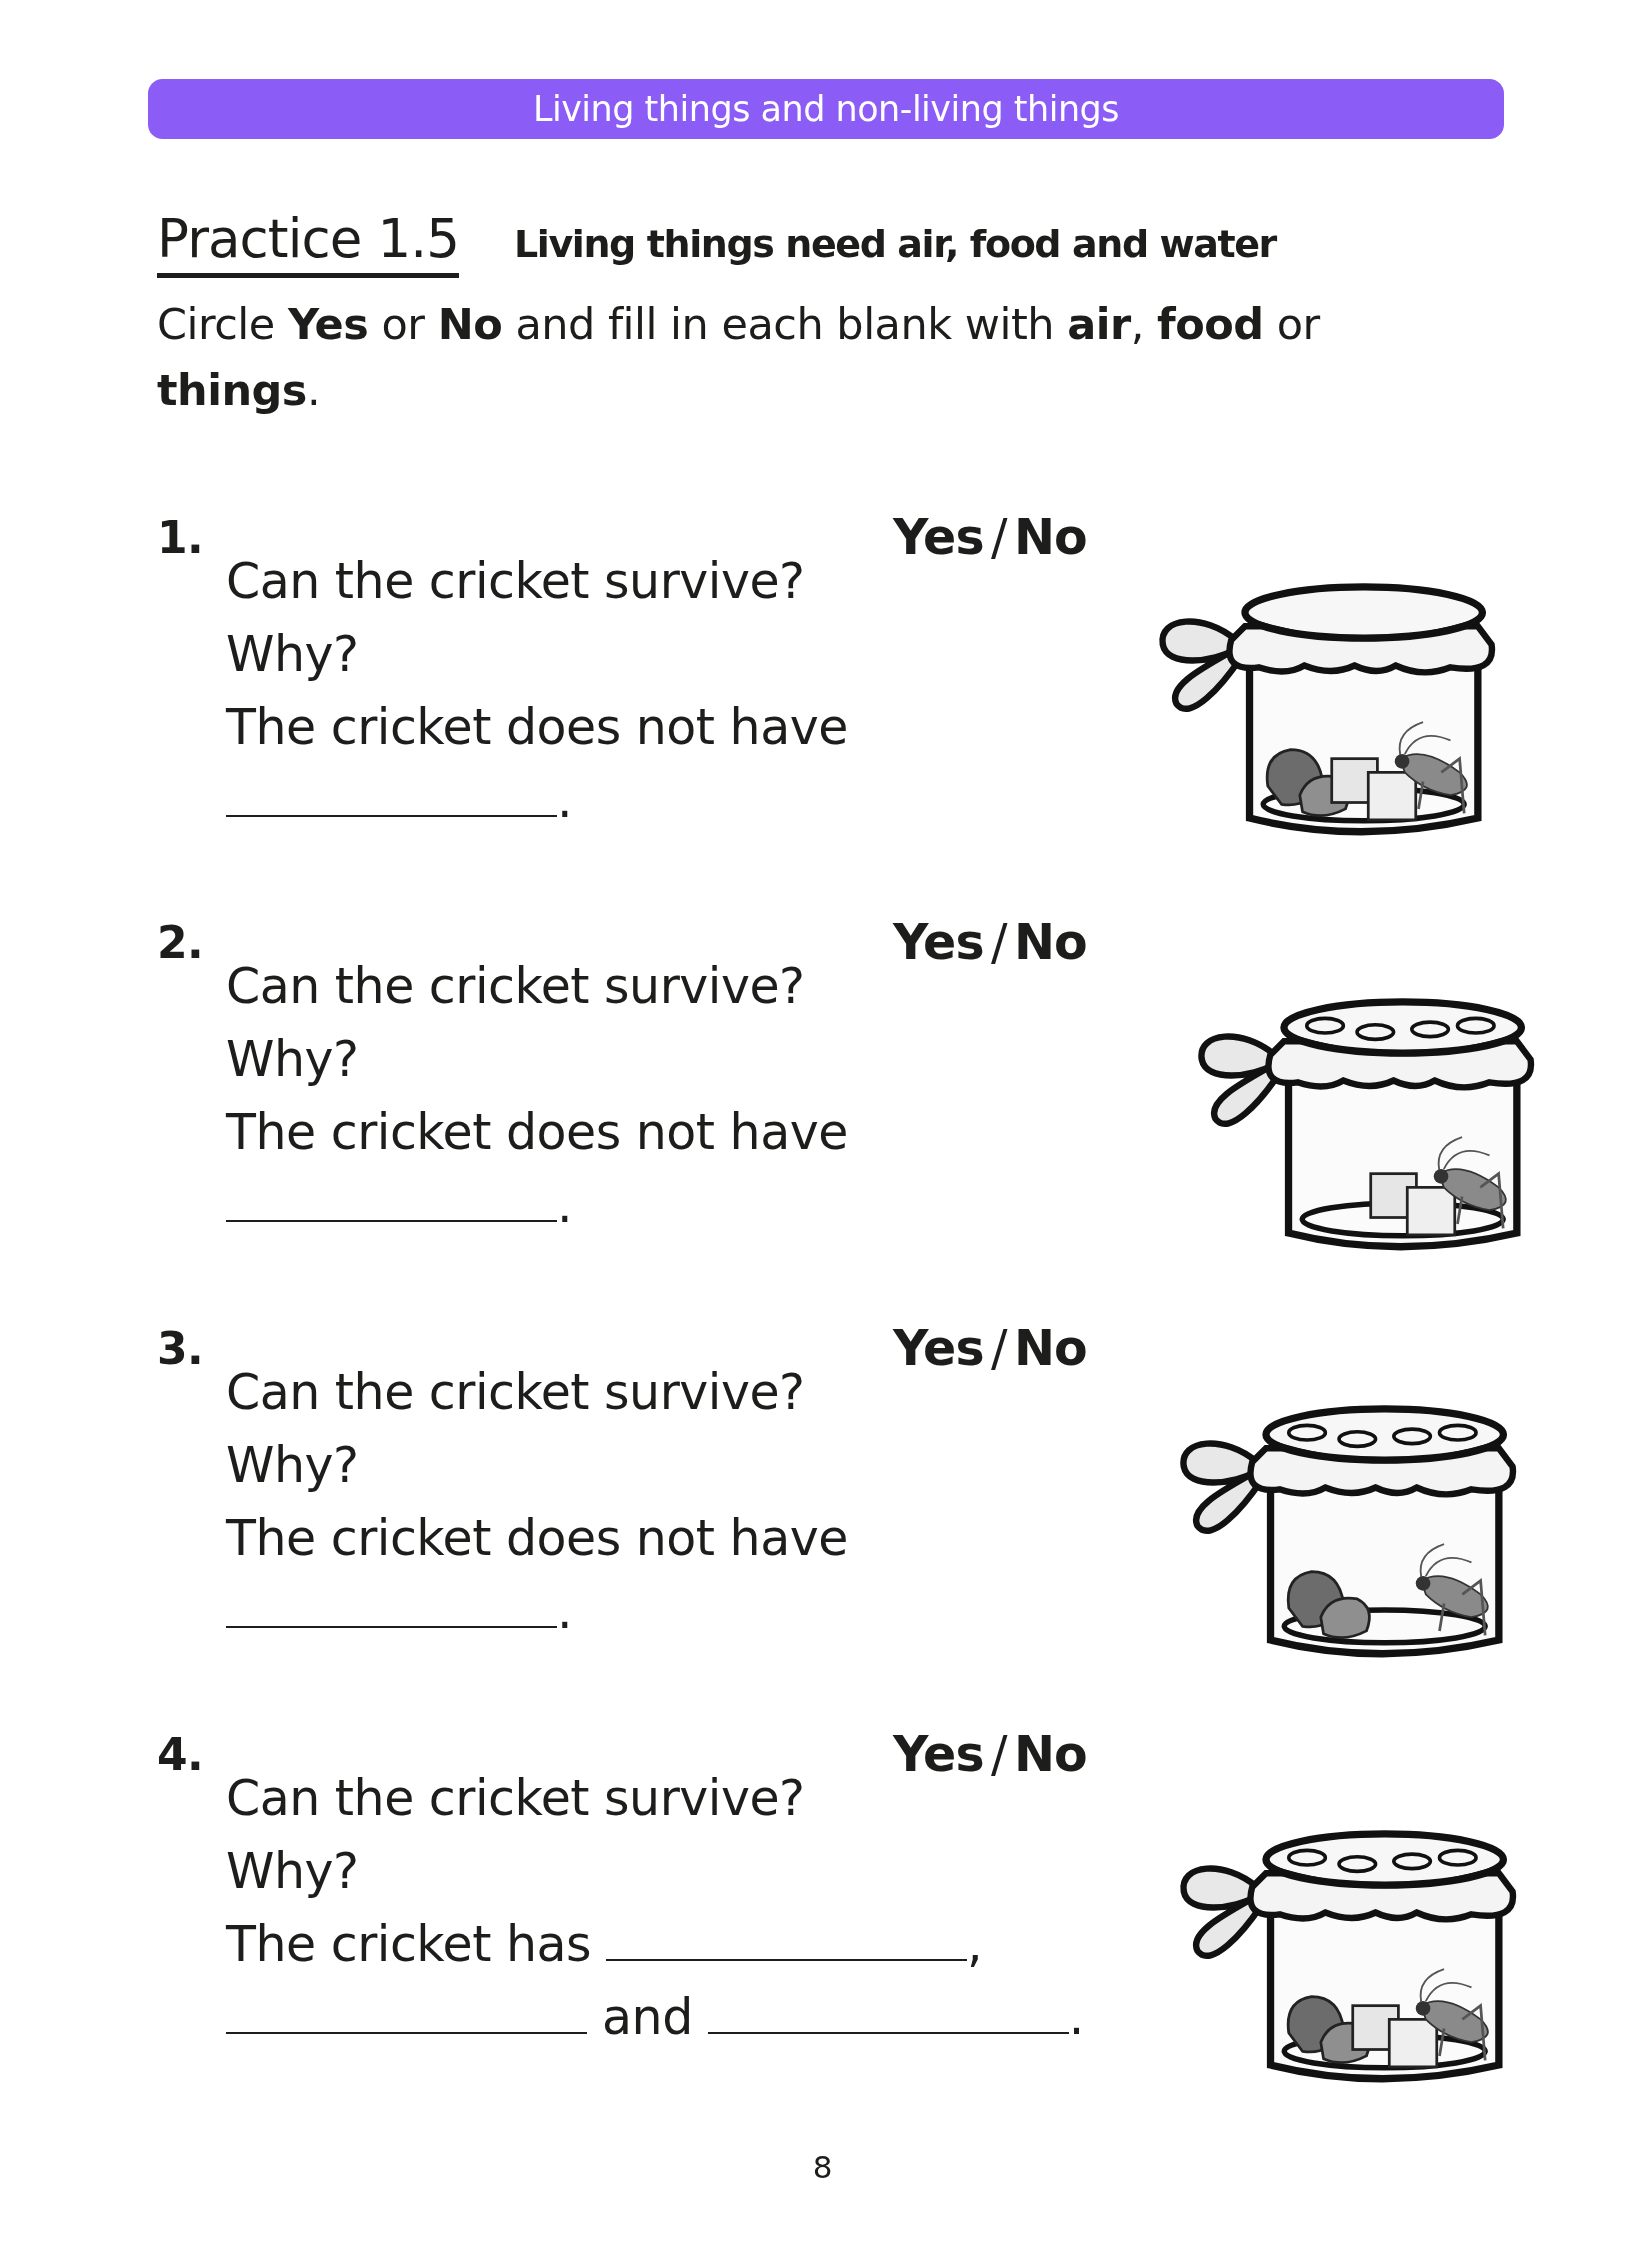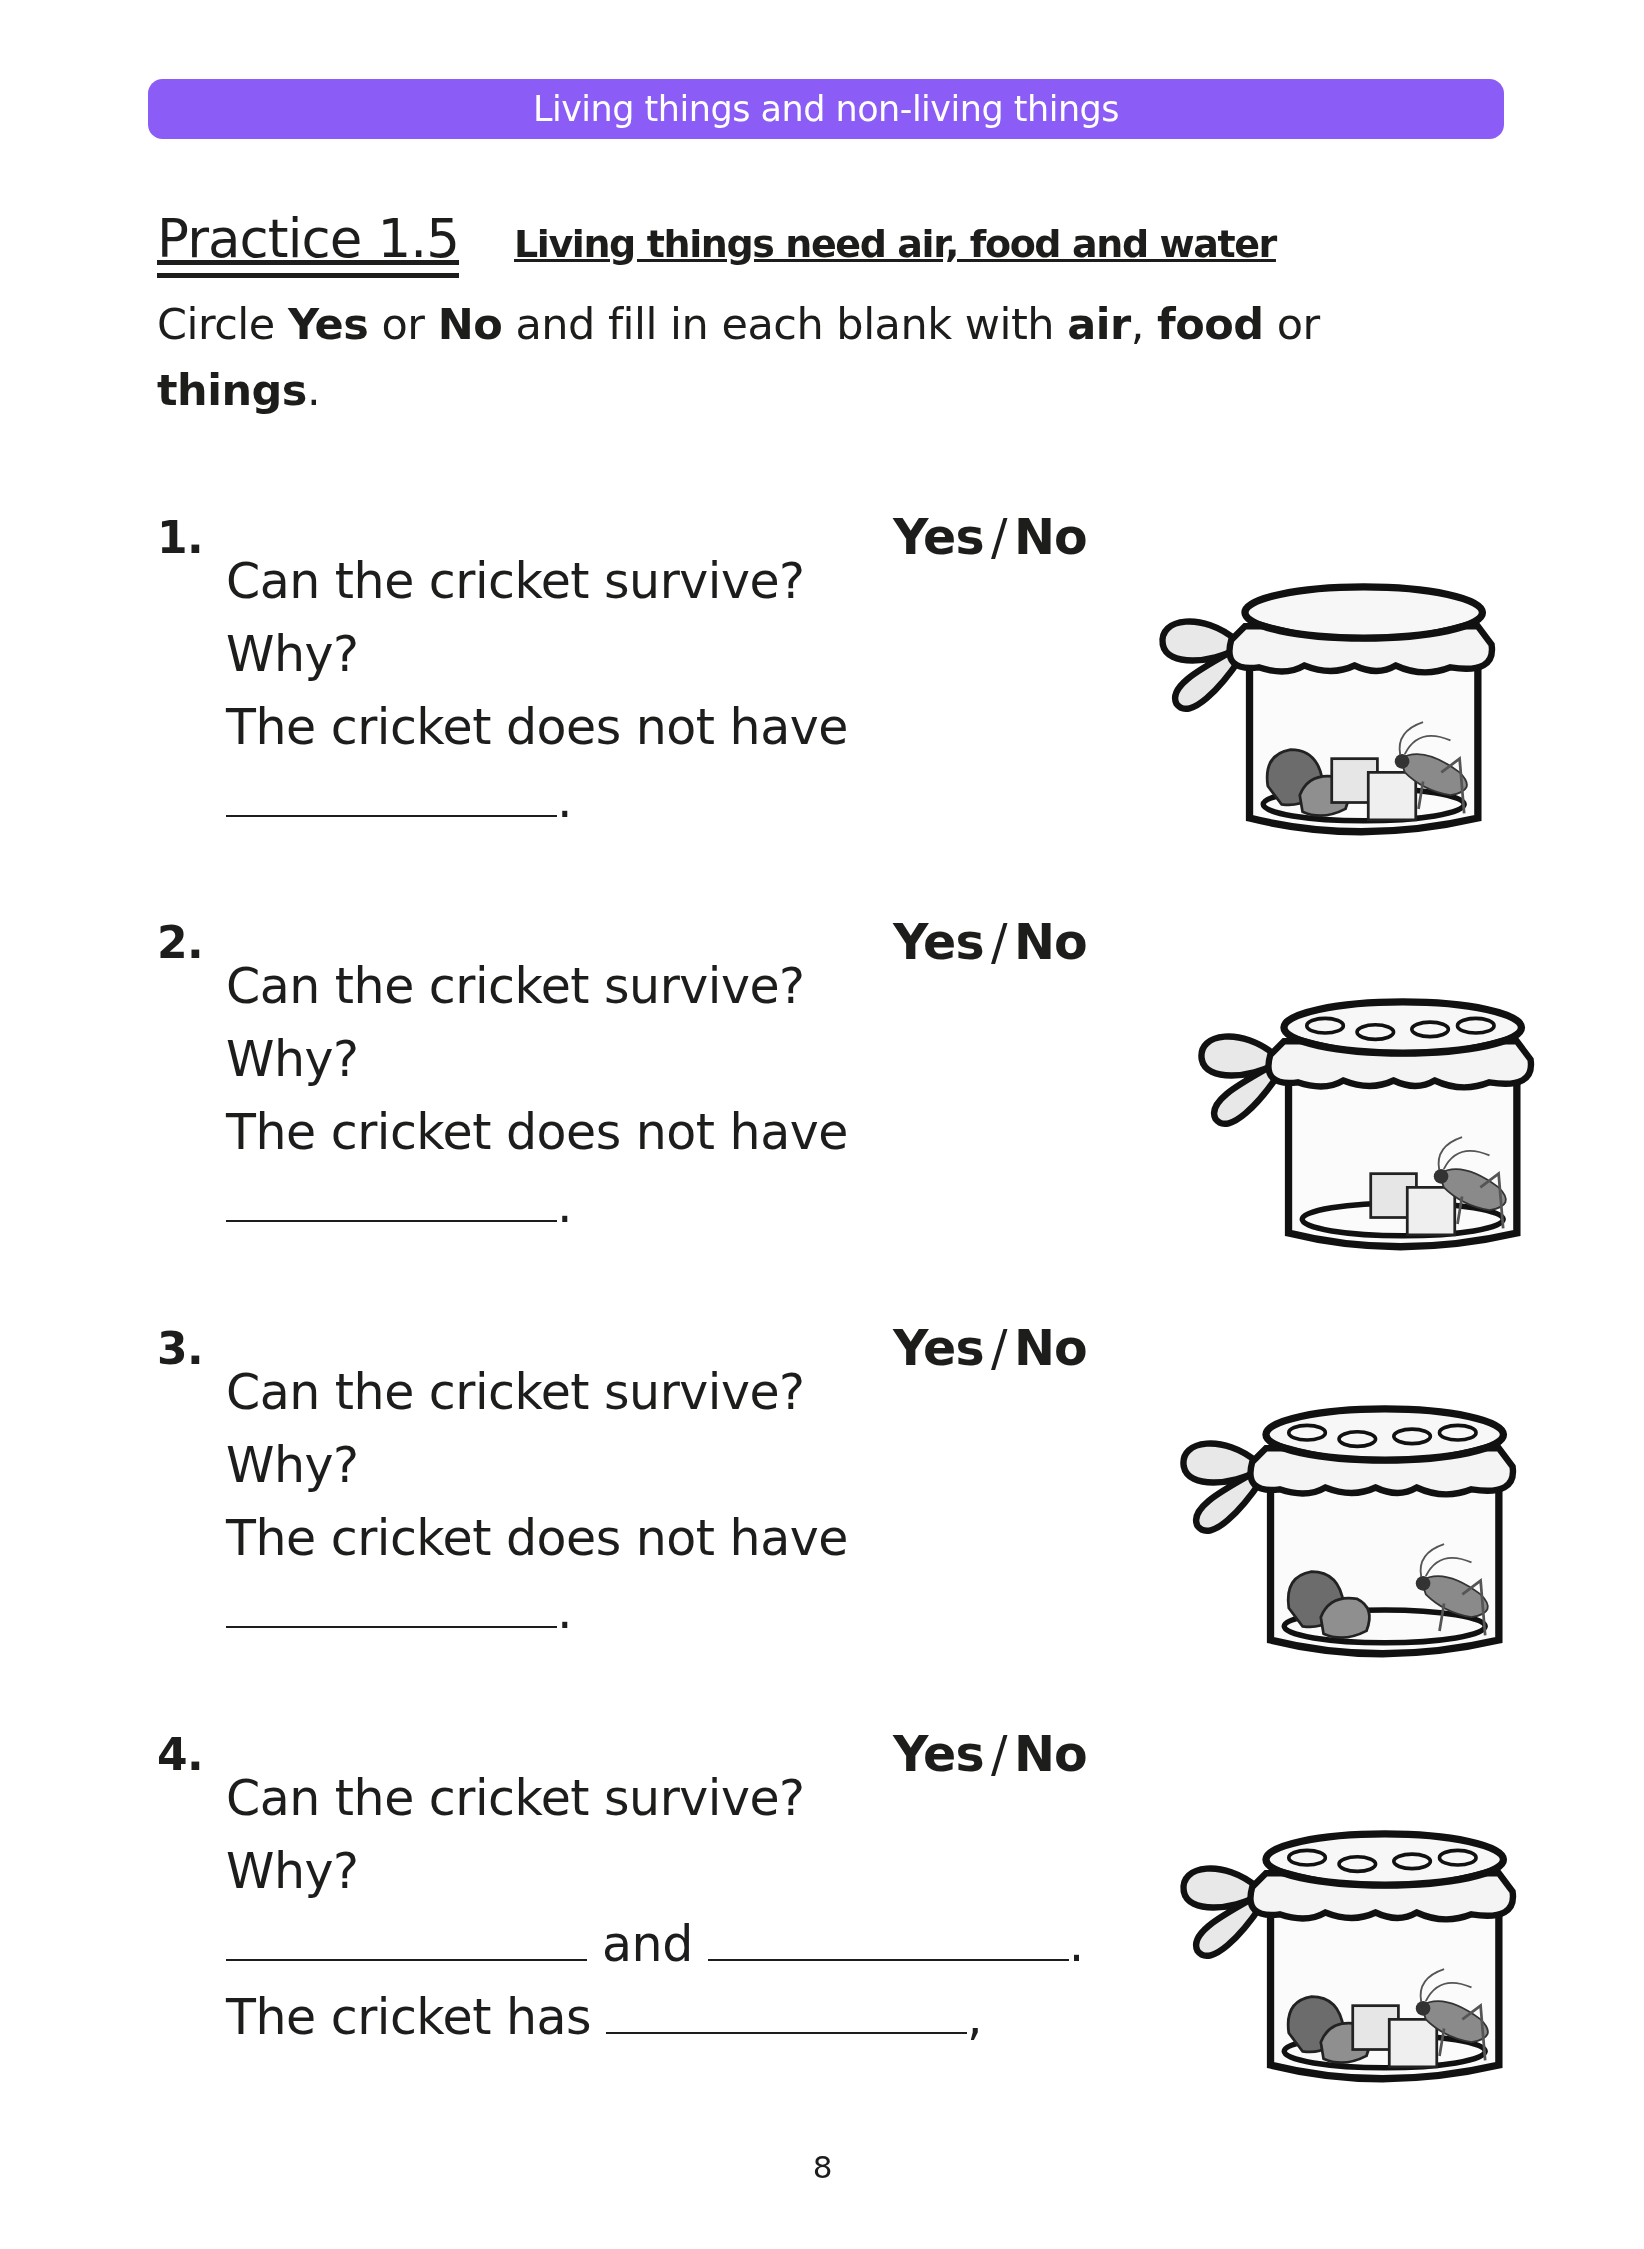--- a/index.html
+++ b/index.html
@@ -6,21 +6,21 @@
     html, body { width: 1645px; height: 2250px; background: #ffffff; overflow: hidden; }
     body { position: relative; font-family: "DejaVu Sans", sans-serif; color: #1d1d1b; }
 
     .header-bar {
       position: absolute; left: 148px; top: 79px; width: 1356px; height: 60px;
       background: #8b5cf6; border-radius: 14.6px;
       display: flex; align-items: center; justify-content: center;
     }
     .header-bar span { color: #ffffff; font-size: 35px; letter-spacing: -0.5px; }
 
-    .title-row { position: absolute; left: 157px; top: 208px; display: flex; align-items: baseline; white-space: nowrap; text-decoration: underline; }
+    .title-row { position: absolute; left: 157px; top: 208px; display: flex; align-items: baseline; white-space: nowrap; }
     .practice-label { font-size: 53px; font-weight: normal; padding-bottom: 3.7px; border-bottom: 5.5px solid #1d1d1b; letter-spacing: -0.9px; }
     .practice-title { font-size: 38px; font-weight: bold; margin-left: 55px; letter-spacing: -1.4px; }
 
     .instructions { position: absolute; left: 157px; top: 291px; width: 1325px; font-size: 43px; line-height: 66px; letter-spacing: -0.5px; }
     .instructions b { font-weight: bold; }
 
     .question { position: absolute; left: 157px; width: 1005px; }
     .q-row { position: relative; height: 73px; font-size: 49px; line-height: 73px; white-space: nowrap; letter-spacing: -0.5px; }
     .q-num { position: absolute; left: 0; top: 0; font-weight: bold; font-size: 44px; }
     .q-text { position: absolute; left: 69px; top: 0; margin-top: 44px; }
@@ -155,24 +155,24 @@
 <div class="question" style="top:1718px">
   <div class="q-row">
     <span class="q-num">4.</span>
     <span class="q-text">Can the cricket survive?</span>
     <span class="q-yesno"><span>Yes</span><span class="slash">/</span><span>No</span></span>
   </div>
   <div class="q-row">
       <span class="q-text">Why?</span>
     </div>
   <div class="q-row">
-      <span class="q-text"><span class="blank" style="width:361px"></span> <span>and</span> <span class="blank" style="width:361px"></span><span>.</span></span>
+      <span class="q-text"><span>The cricket has</span> <span class="blank" style="width:361px"></span><span>,</span></span>
     </div>
   <div class="q-row">
-      <span class="q-text"><span>The cricket has</span> <span class="blank" style="width:361px"></span><span>,</span></span>
+      <span class="q-text"><span class="blank" style="width:361px"></span> <span>and</span> <span class="blank" style="width:361px"></span><span>.</span></span>
     </div>
 </div>
 <svg class="jar" style="left:1170px;top:1823px" width="402" height="274" viewBox="0 0 440 300">
   <use href="#jar-body"></use>
     <use href="#holes"></use>
     <use href="#strawberries"></use>
     <use href="#ice"></use>
     <use href="#cricket"></use>
 </svg>
 

